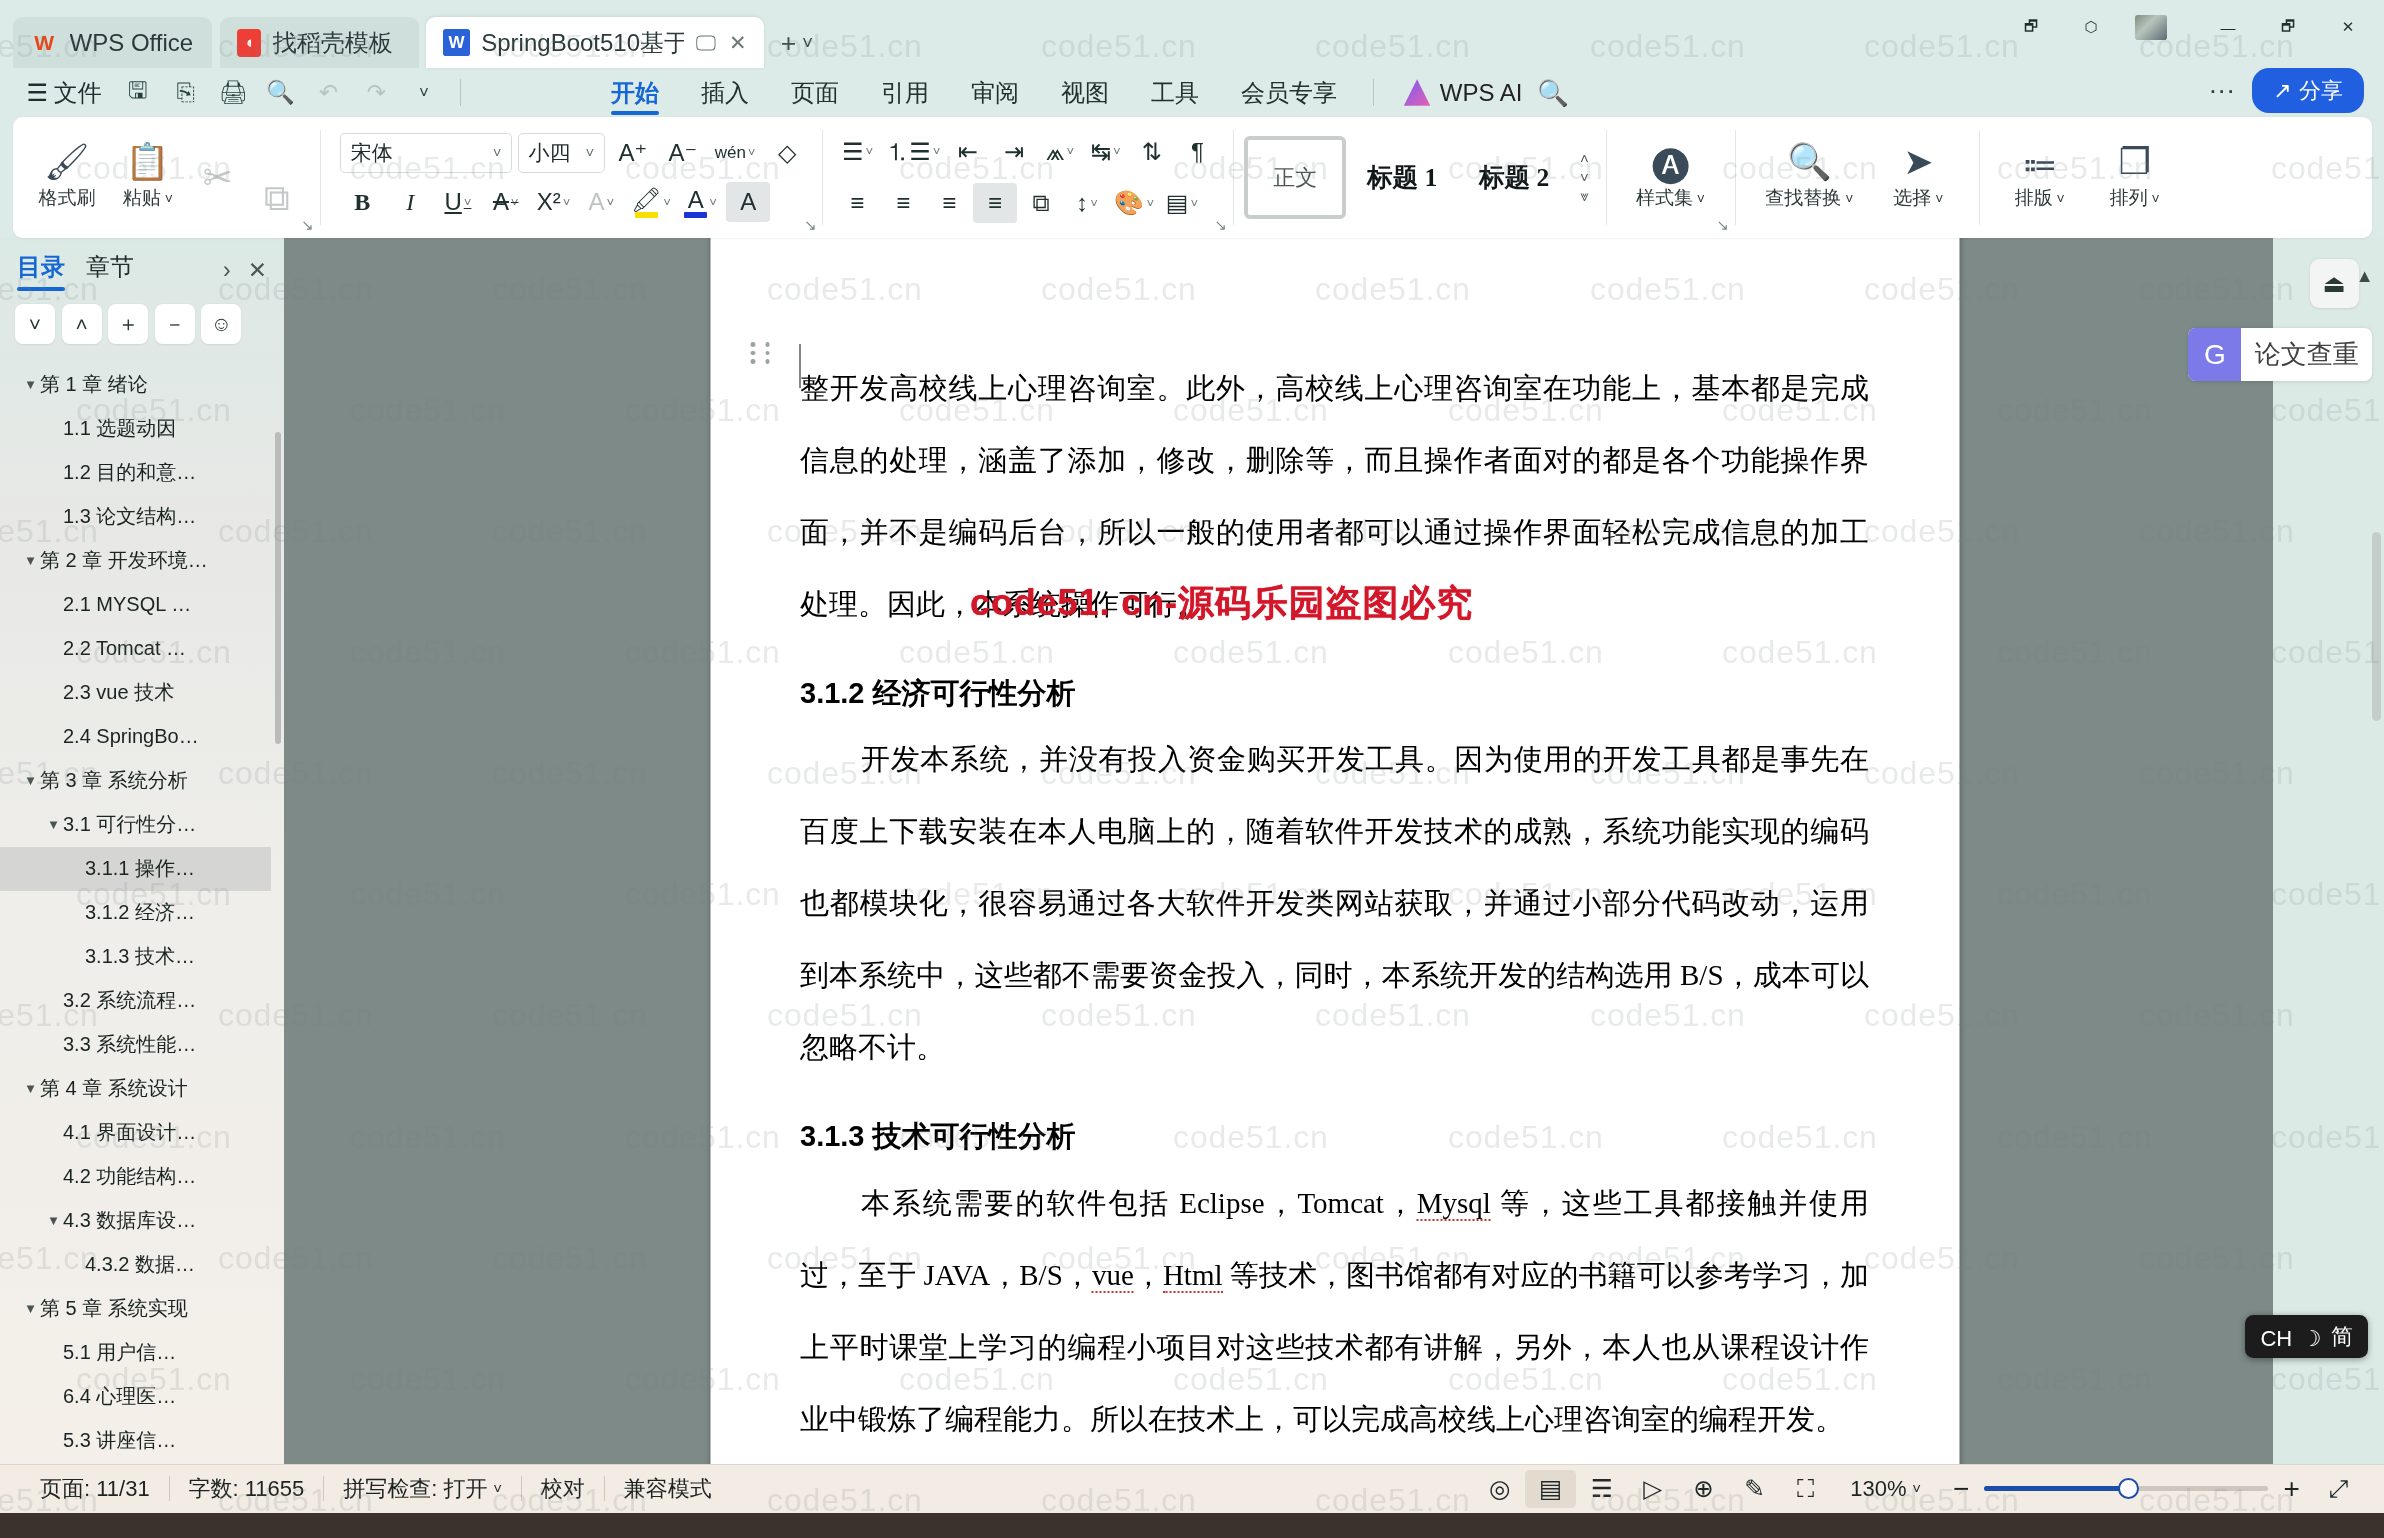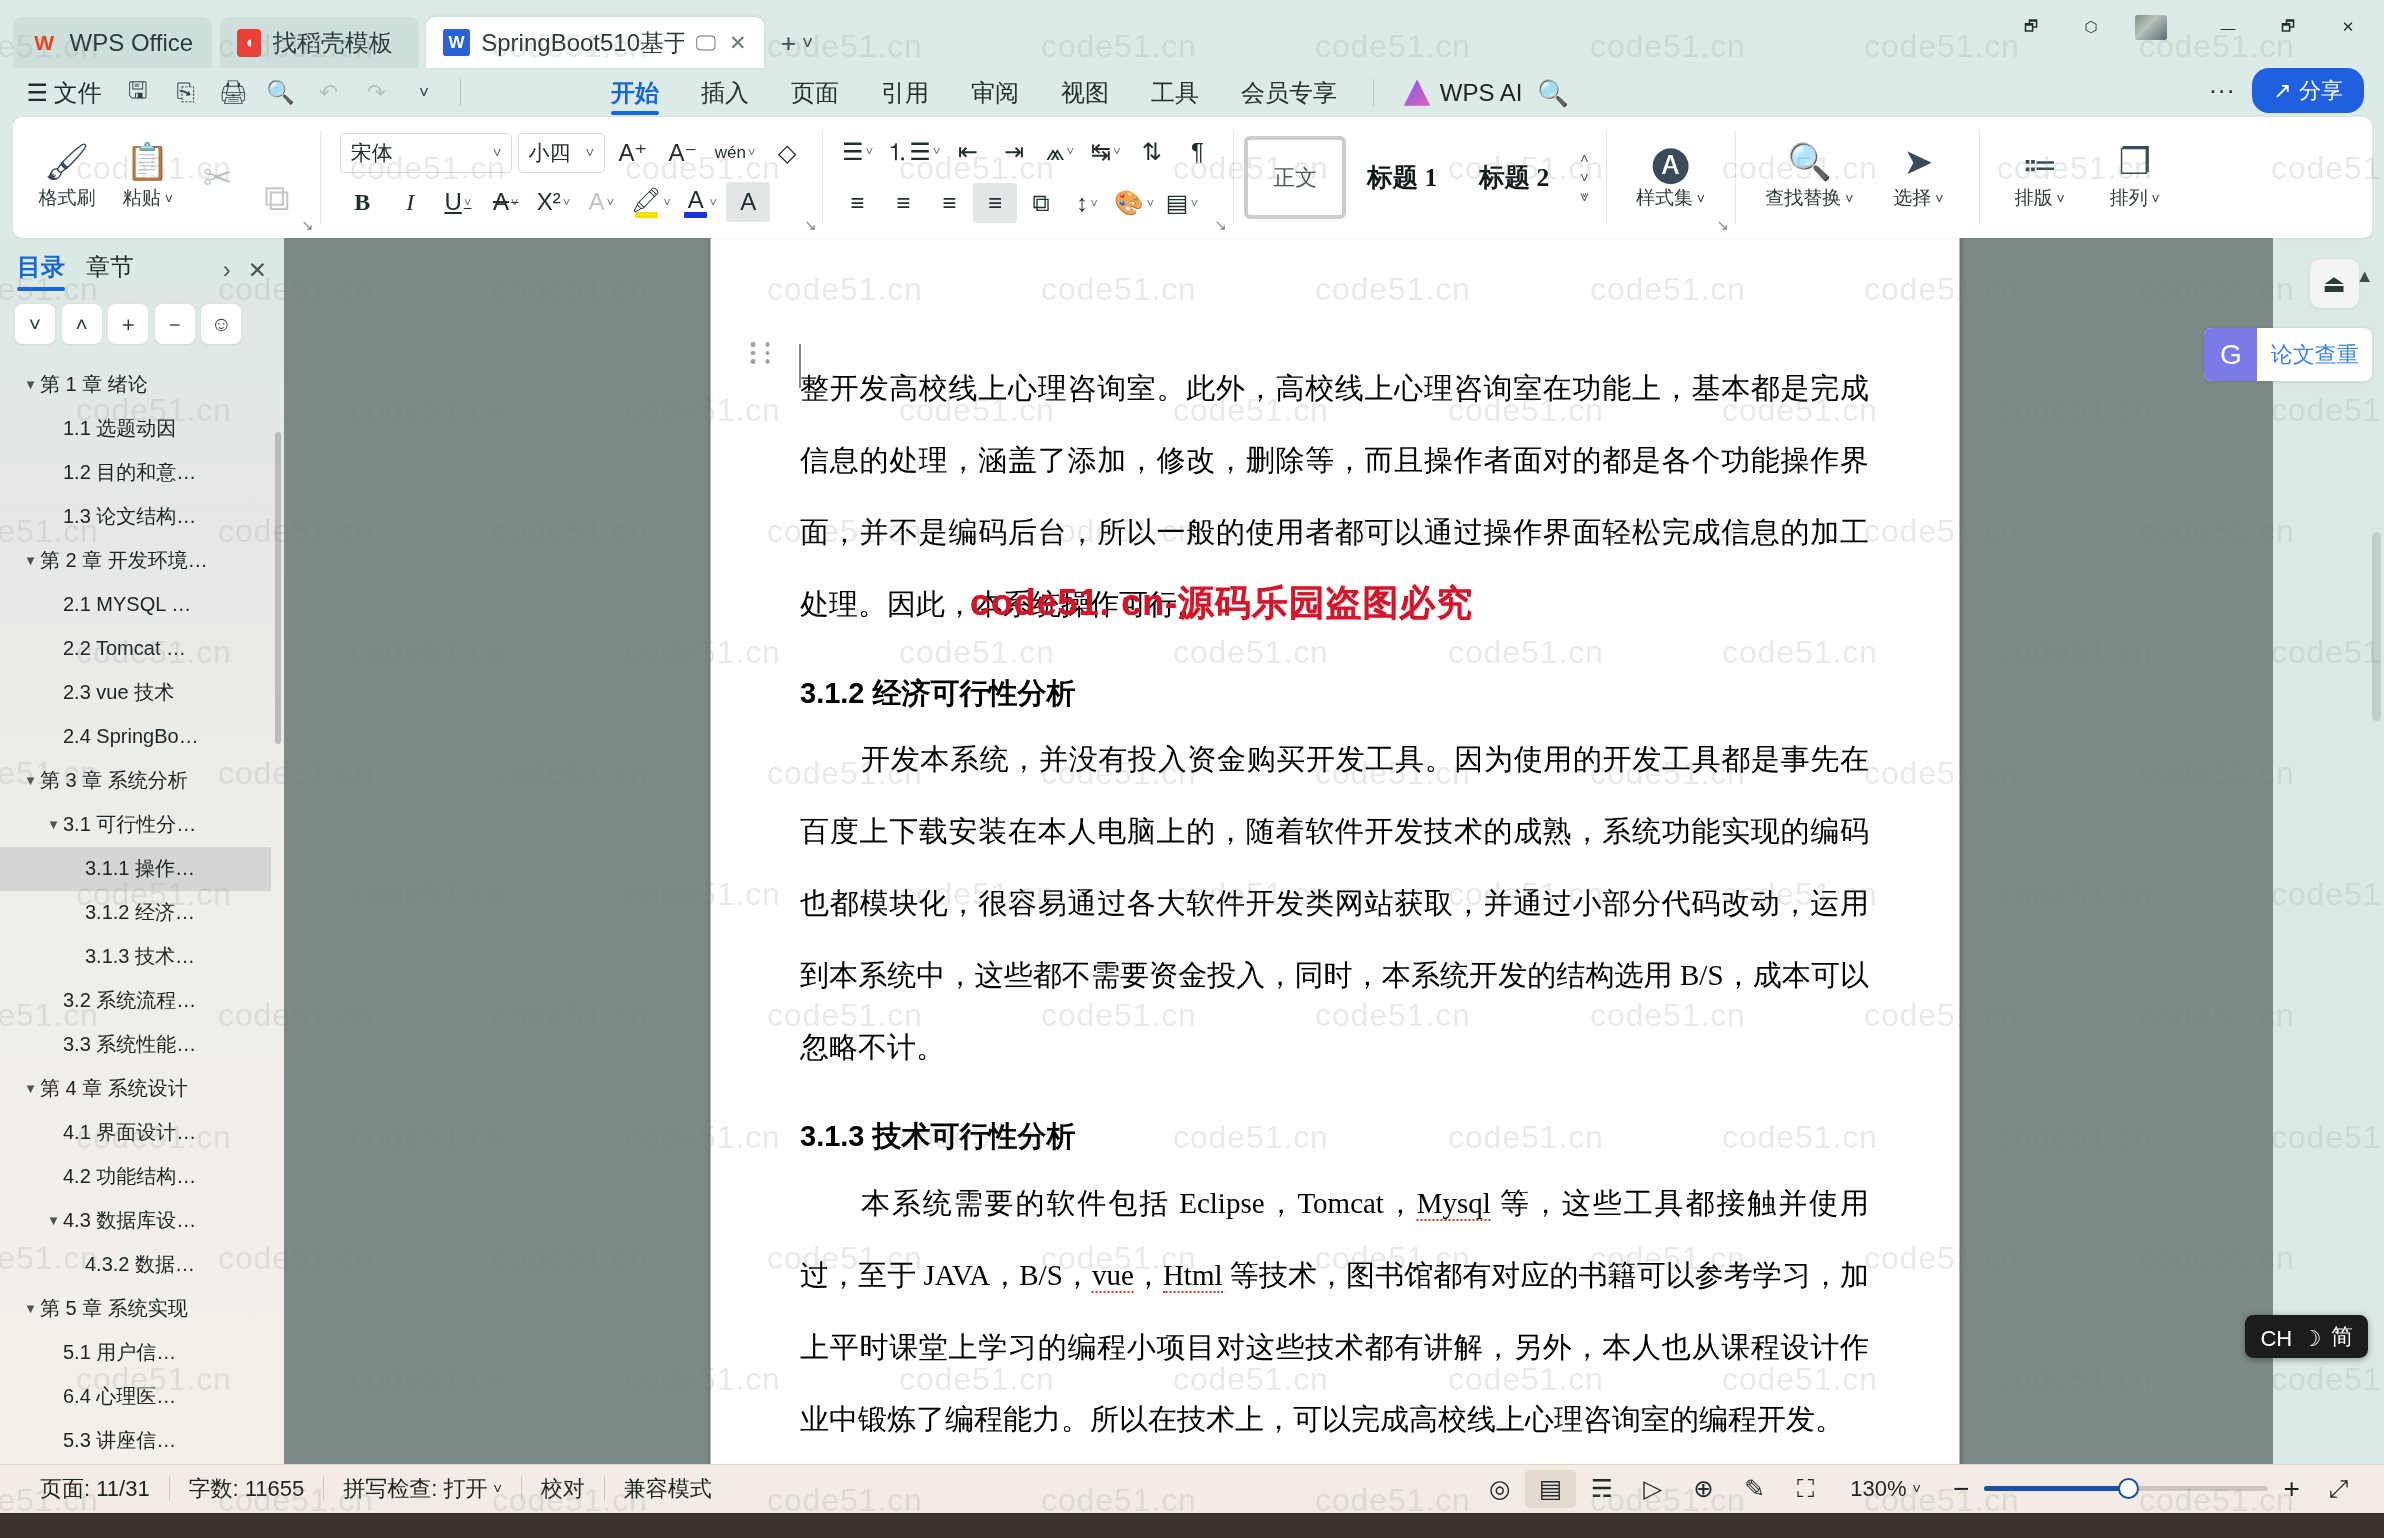--- a/index.html
+++ b/index.html
@@ -209,21 +209,21 @@
   
   .rail { position:absolute; right:0; top:0; bottom:0; width: 112px; background:#dceae6; z-index:16;}
   .rail-top { position:absolute; right: 26.5px; top: 21px; display:flex; flex-direction:column; align-items:center; gap:9.5px;}
   .rail-btn { width:49px;height:49px;background:#f3f5f4;border-radius:9.5px;display:flex;align-items:center;justify-content:center;font-size:24.6px;color:#2a3836;box-shadow:0 0.9px 2.8px rgba(0,0,0,.1);}
   .paperchk {
     position:absolute; right: 13.2px; top: 90px;
     display:flex; align-items:center; height: 53px; border-radius: 7.6px; overflow:hidden;
     box-shadow: 0 0.9px 3.8px rgba(0,0,0,.12); background:#fff;
   }
   .paperchk .ic { width:53px;height:53px;background:#7b7ae8;color:#fff;display:flex;align-items:center;justify-content:center;font-size:28px;}
-  .paperchk .tx { padding: 0 13.2px; font-size:22px; color:#3b82f6; white-space:nowrap;}
+  .paperchk .tx { padding: 0 13.2px; font-size:26px; color:#404040; white-space:nowrap;}
   .rail-caret { position:absolute; right: 11.4px; top: 28px; color:#3c4a48; font-size: 18px;}
   .rail-scrollbar { position:absolute; right: 3.8px; top: 9.5px; bottom: 9.5px; width: 9.5px; }
   .rail-scrollbar .thumb { position:absolute; top: 284px; width:9.5px; height: 189px; background:#c3cecb; border-radius:4.7px;}
   .imebadge {
     position:absolute; right: 17px; top: 1077px;
     background:#1c1c1c; color:#fff; border-radius: 8.5px;
     padding: 6.6px 15px; font-size: 22px; display:flex; gap:9.5px; align-items:flex-end;
     box-shadow: 0 1.9px 6.6px rgba(0,0,0,.35);
   }
 

